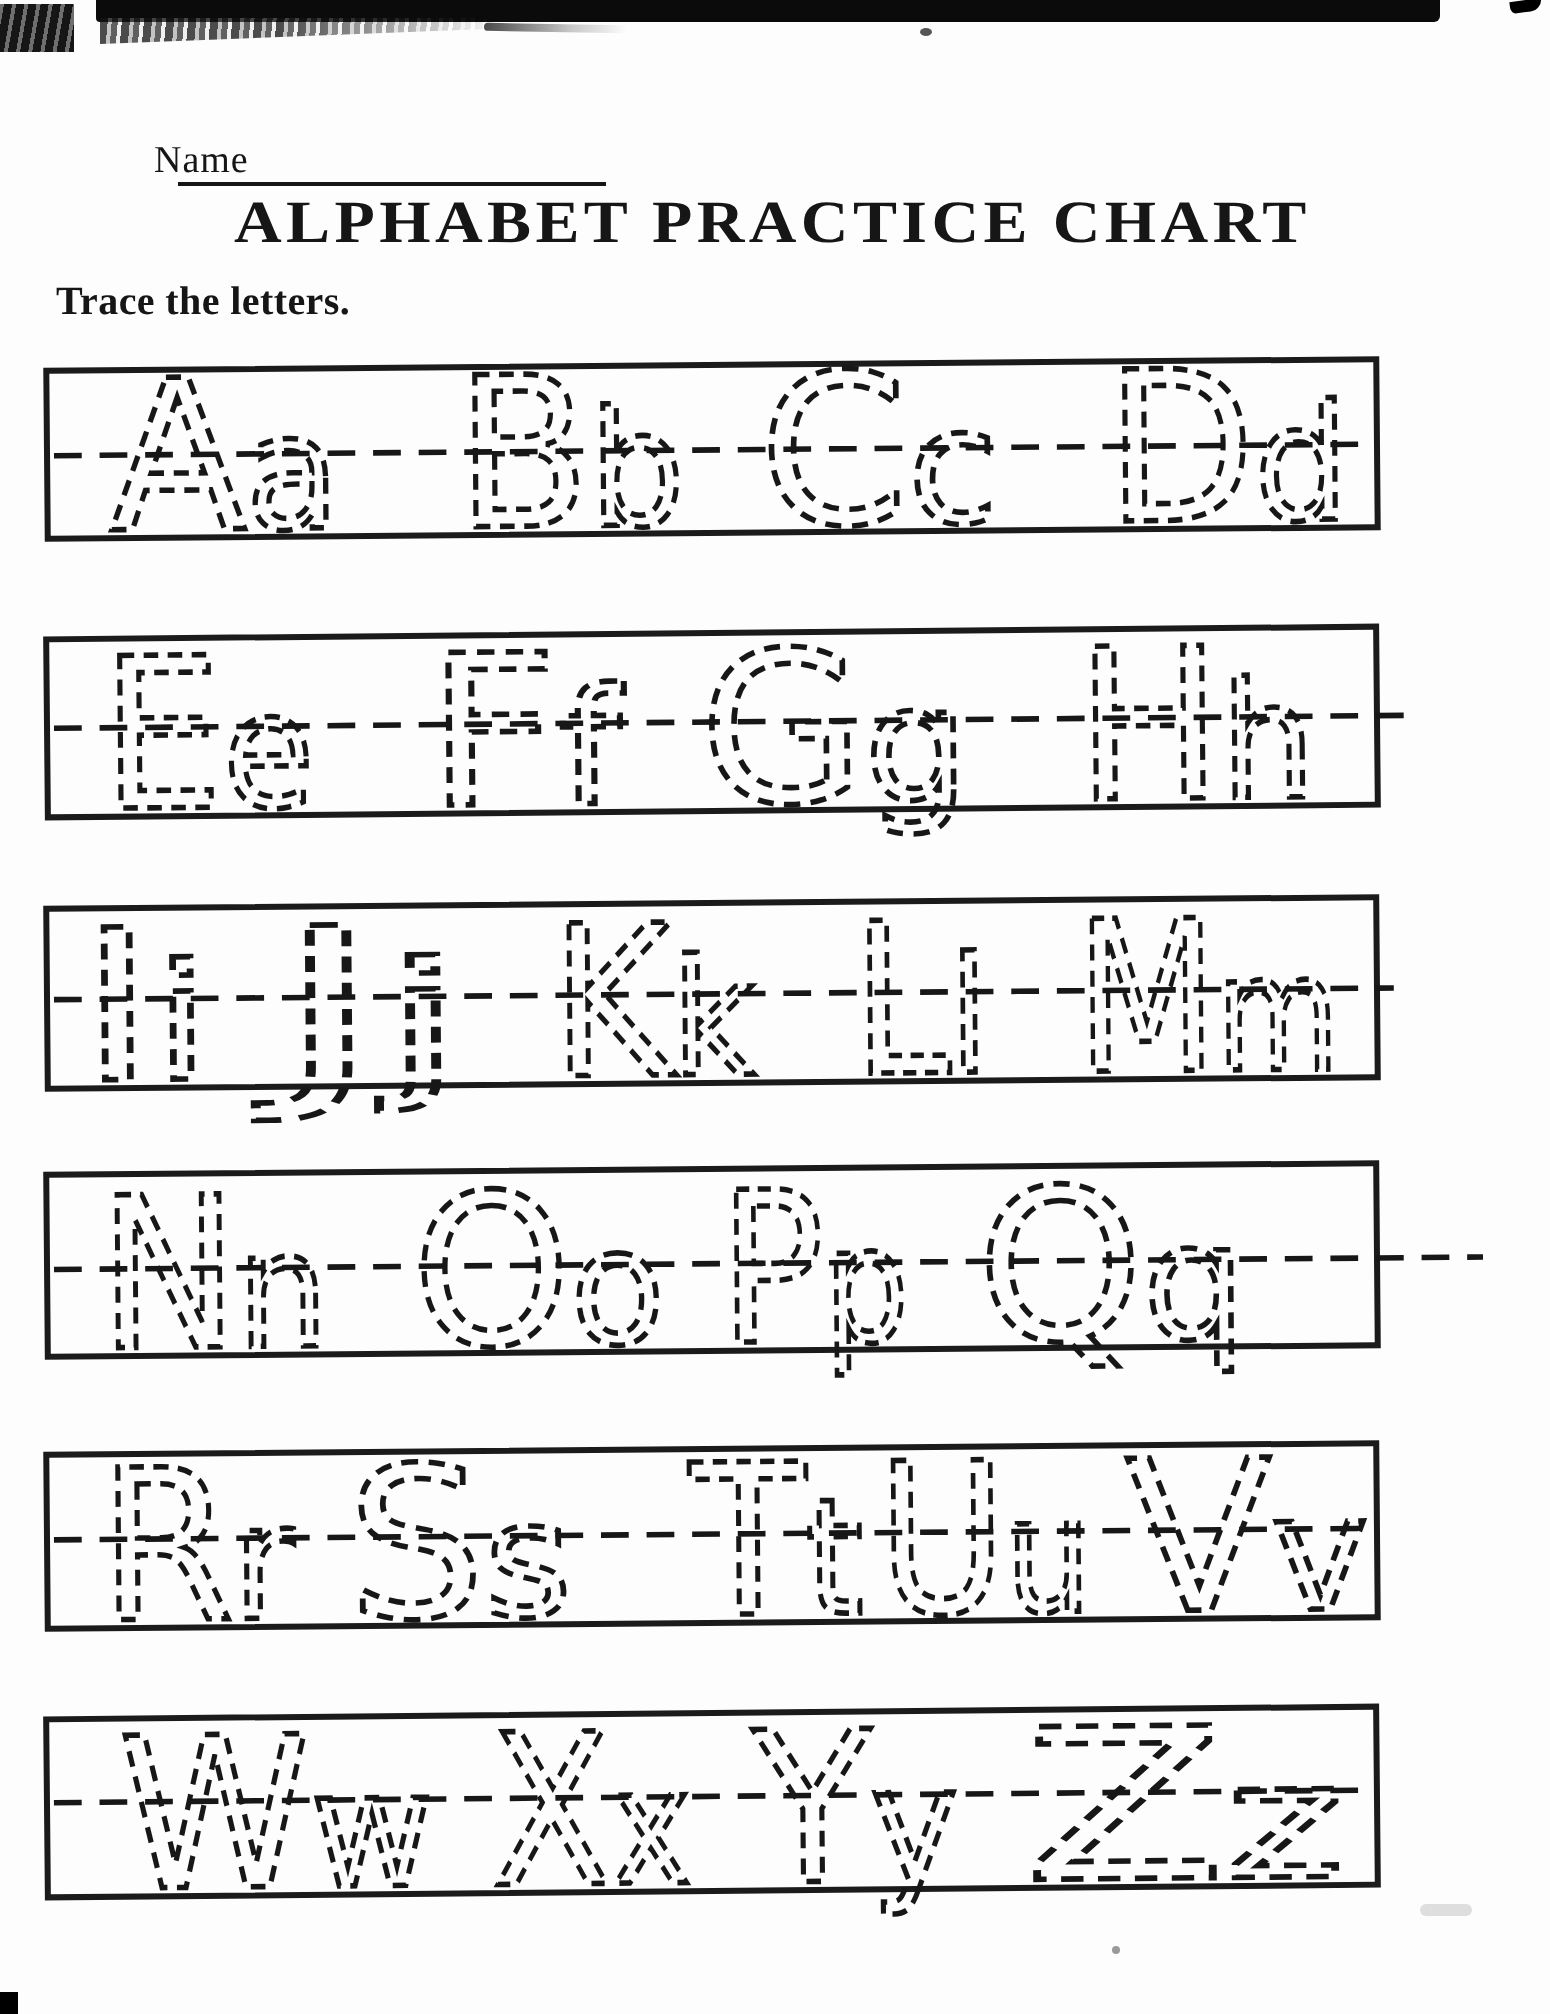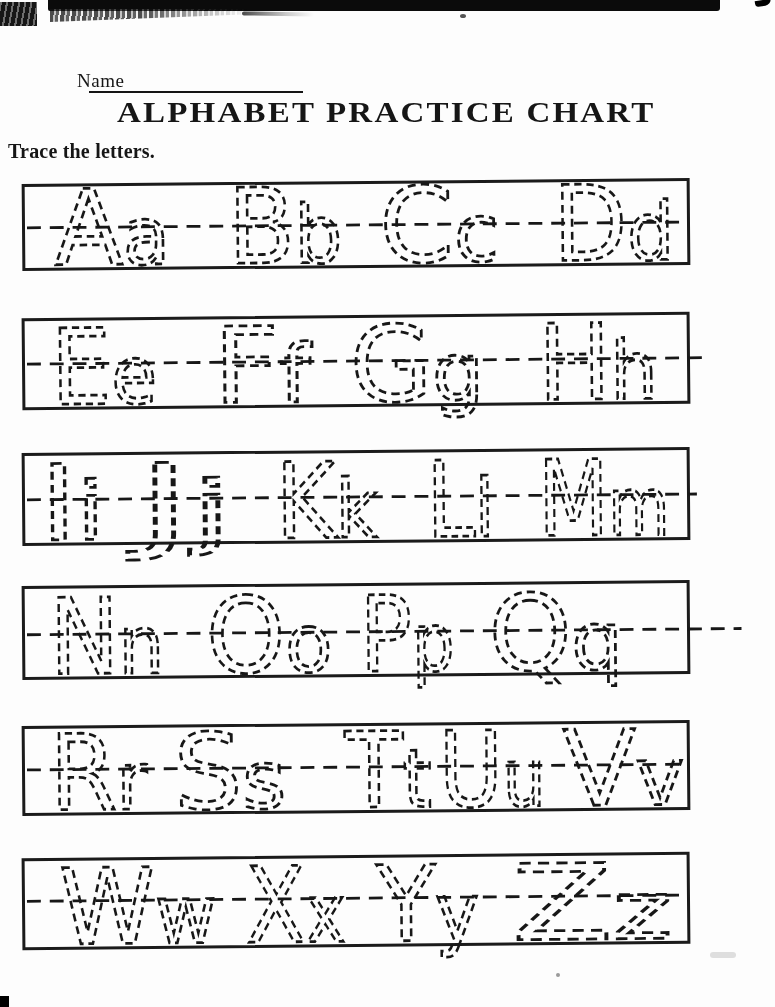--- a/index.html
+++ b/index.html
@@ -21,21 +21,21 @@
   .mark-bl{position:absolute;left:0;top:996px;width:9px;height:11px;background:#000;}
   .speck{position:absolute;border-radius:50%;}
   .speck1{left:460px;top:14px;width:6px;height:4px;background:#555;}
   .speck2{left:556px;top:973px;width:4px;height:4px;background:#9a9a9a;}
   .smear-br{position:absolute;left:710px;top:952px;width:26px;height:6px;background:#c9c9c9;border-radius:3px;opacity:.6;}
   
   .name-label{position:absolute;left:33px;top:70px;font-size:19px;letter-spacing:.5px;margin-left:44px;}
   .name-underline{position:absolute;left:89px;top:91px;width:214px;height:2px;background:#151515;}
   .page-title{position:absolute;left:117px;top:95px;margin:0;font-size:30px;font-weight:bold;letter-spacing:2px;
     white-space:nowrap;transform:scaleX(1.1);transform-origin:left center;}
-  .instruction{position:absolute;left:8px;top:140px;font-size:20px;font-weight:600;letter-spacing:.2px;}
+  .instruction{position:absolute;left:28px;top:140px;font-size:20px;font-weight:600;letter-spacing:.2px;}
   
   #rows{position:absolute;left:0;top:0;width:775px;height:1007px;}
   .trace-box{position:absolute;box-sizing:border-box;border:3px solid #1b1b1b;overflow:visible;background:transparent;}
   .trace-box svg{position:absolute;left:0;top:0;overflow:visible;display:block;}
   .midline{stroke:#171717;stroke-width:3;stroke-dasharray:14 9;}
   text.trace{fill:none;stroke:#171717;stroke-width:3;stroke-dasharray:8.5 5.5;stroke-linecap:butt;
     font-family:"DejaVu Sans",sans-serif;font-size:112px;}
   tspan.low{font-size:86px;}
 </style>
 </head>

